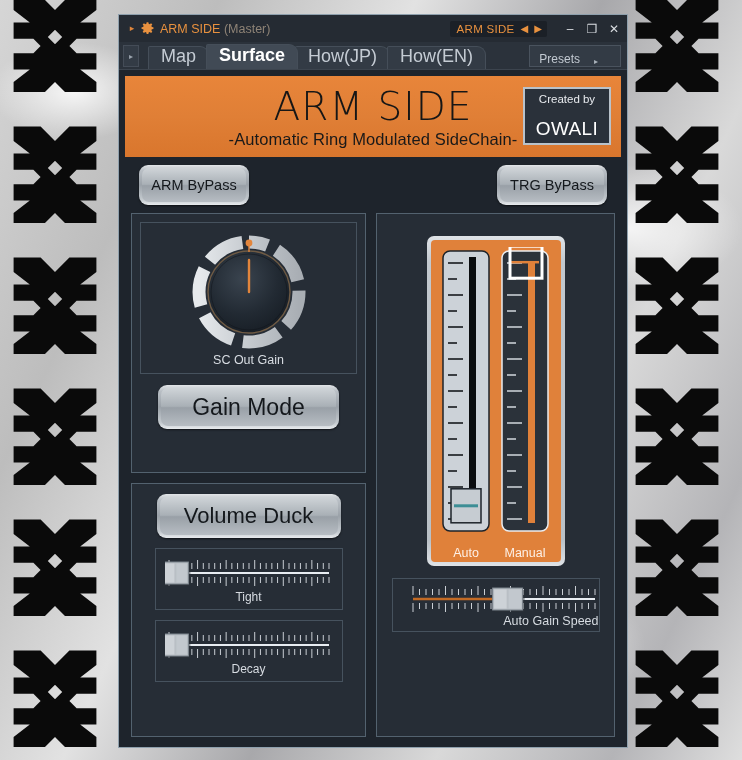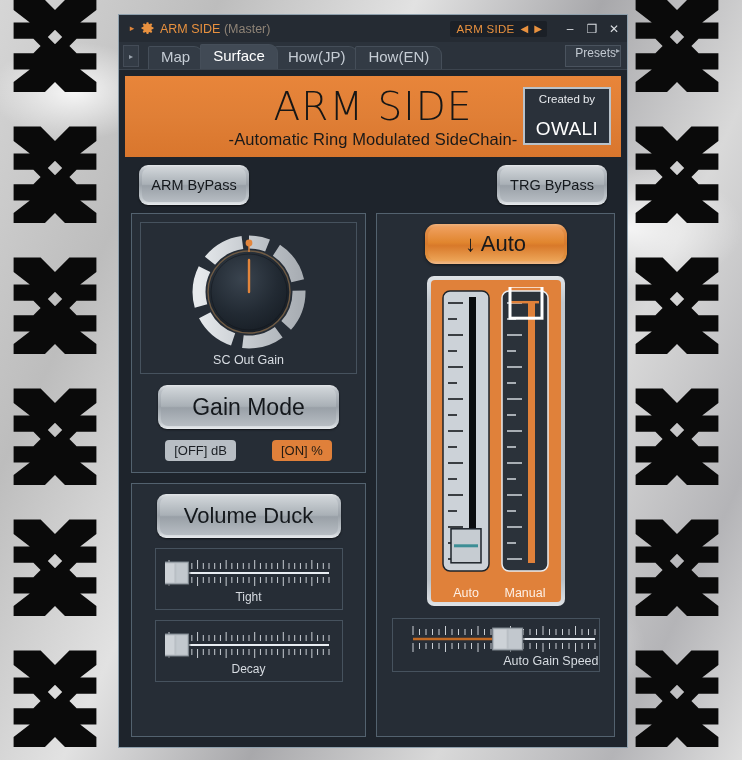--- a/index.html
+++ b/index.html
@@ -125,44 +125,45 @@
     margin-bottom: 2px;
     cursor: pointer;
   }
   .tabs { display: flex; align-items: flex-end; margin-left: 9px; }
   .tab {
     position: relative;
     height: 23px;
     padding: 0 12px 4px 12px;
     display: flex;
     align-items: center;
-    font-size: 15px;
+    font-size: 18px;
     color: #c5ccd4;
     background: #333b45;
     border: 1px solid #454e59;
     border-bottom: none;
     border-radius: 2px 9px 0 0;
     margin-right: -3px;
     cursor: pointer;
   }
   .tab.active {
     background: #414a55;
     color: #ffffff;
-    font-weight: normal;
+    font-weight: bold;
     z-index: 3;
     height: 25px;
   }
   #presets-box {
     margin-left: auto;
     margin-right: 6px;
     margin-bottom: 2px;
     height: 22px;
     display: flex;
-    align-items: flex-start;
-    padding: 0 0 0 9px;
+    align-items: flex-end;
+    gap: 14px;
+    padding: 0 22px 0 9px;
     background: #333b45;
     border: 1px solid #4a535e;
     color: #c3cad2;
     font-size: 12px;
     cursor: pointer;
   }
   #presets-box .tri { font-size: 8px; color: #aab2bb; }
 
   
   #plugin-body {
@@ -603,24 +604,20 @@
                   <line x1="59" y1="13" x2="59" y2="19" stroke="#e2853c" stroke-width="1.4"></line>
                 </svg>
               </div>
               <div id="knob-label">SC Out Gain</div>
             </div>
 
             <div class="metal-btn" id="gain-mode-btn">
               <div class="inner">Gain Mode</div>
             </div>
 
-            <div id="mode-toggles">
-              <div class="mode-pill off">[OFF] dB</div>
-              <div class="mode-pill on">[ON] %</div>
-            </div>
           </div>
 
           <div class="panel" id="duck-panel">
             <div class="metal-btn" id="duck-btn">
               <div class="inner">Volume Duck</div>
             </div>
 
             <div class="hslider-box">
               <div class="hslider">
                 <svg width="168" height="36" viewBox="0 0 168 36" id="tight-svg">
@@ -764,23 +761,20 @@
   </g>
                   </svg>
               </div>
               <div class="hslider-label">Decay</div>
             </div>
           </div>
         </div>
 
         <div class="panel" id="right-panel">
 
-          <div id="auto-btn">
-            <div class="inner">↓ Auto</div>
-          </div>
 
           <div id="fader-outer">
             <div id="fader-inner">
 
               <div class="fader-col">
                 <div class="fader-track">
                   <svg width="52" height="290" viewBox="0 0 52 290" id="auto-fader-svg">
                       <rect x="3" y="4" width="46" height="280" rx="7" fill="#ccd2d8" stroke="#1d232a" stroke-width="1.5"></rect>
                       <line x1="8" y1="16" x2="23" y2="16" stroke="#16191d" stroke-width="1.6"></line>
                       <line x1="8" y1="32" x2="17" y2="32" stroke="#16191d" stroke-width="1.6"></line>

